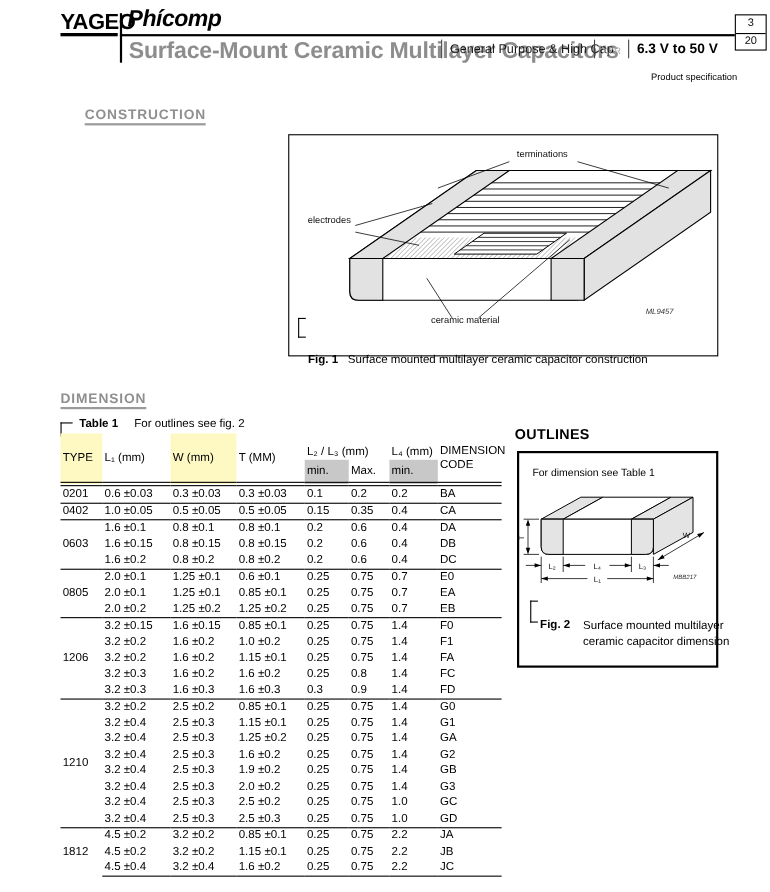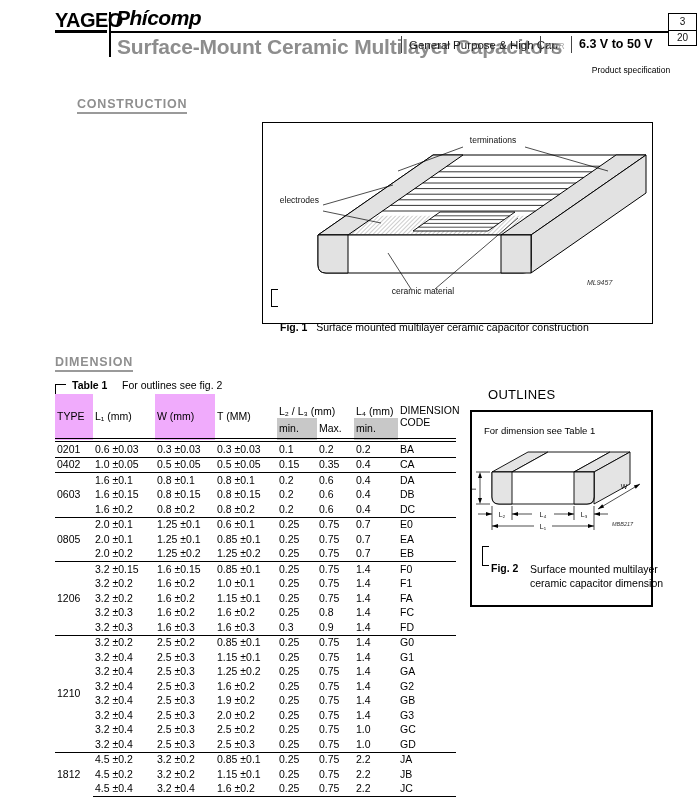--- a/index.html
+++ b/index.html
@@ -17,37 +17,37 @@
   .pagebox .pg1{height:16px;border-bottom:1px solid #000;text-align:center;font-size:10px;line-height:16px;}
   .pagebox .pg2{height:13px;text-align:center;font-size:10px;line-height:13px;}
   .doc-title{left:117px;top:35px;font-size:21px;font-weight:bold;letter-spacing:-0.2px;color:#8d8d8d;}
   .tsep{width:1px;background:#444;}
   .subtitle{left:409px;top:39px;font-size:11.5px;color:#1a1a1a;}
   .x7r{left:547px;top:41px;font-size:8.5px;color:#ababab;letter-spacing:0.5px;}
   .voltage{left:579px;top:37px;font-size:12.5px;font-weight:bold;color:#000;}
   
   .sec-head{font-size:12.5px;font-weight:bold;letter-spacing:0.8px;color:#8f8f8f;
             border-bottom:2px solid #9a9a9a;padding-bottom:1px;}
-  .sec-head-black{font-size:13px;font-weight:normal;color:#000;letter-spacing:0.3px;margin-left:20px;}
+  .sec-head-black{font-size:13px;font-weight:bold;color:#000;letter-spacing:0.3px;}
   
   .para{left:55px;width:208px;font-size:12px;line-height:16.8px;color:#1a1a1a;}
   .figbox1{left:262px;top:122px;width:389px;height:200px;border:1.5px solid #000;}
   .figbox2{left:470px;top:410px;width:179px;height:193px;border:2px solid #000;}
   .fig-note{font-size:9.5px;color:#000;}
   .caption{font-size:10.5px;color:#000;white-space:nowrap;}
   .caption b{font-weight:bold;}
   .bracket{border-left:1.2px solid #000;border-top:1.2px solid #000;border-bottom:1.2px solid #000;width:6px;}
   
   .tbl-label{font-size:10.5px;color:#000;}
   .tbl-bracket{left:55px;top:384px;width:10px;height:12px;border-left:1px solid #000;border-top:1px solid #000;}
   table.dim{border-collapse:collapse;table-layout:fixed;width:401px;font-size:10.5px;color:#000;}
   table.dim th{font-weight:normal;text-align:left;padding:1px 2px;vertical-align:middle;font-size:10.5px;}
   table.dim td{padding:1.5px 2px;line-height:11.5px;}
   table.dim .hb{border-bottom:4px double #000;}
-  .bg1{background:#f0abfc;}
+  .bg1{background:#fef9c3;}
   .bg2{background:#c8c8c8;}
   table.dim tr.group-start td{border-top:1px solid #000;}
   table.dim tbody tr:last-child td{border-bottom:1px solid #000;margin-left:34px;}
   td.type-cell{vertical-align:middle;}
   
   svg text{font-family:"Liberation Sans", sans-serif;}
   .lbl{font-size:8.5px;fill:#111;}
   .code{font-size:7px;font-style:italic;fill:#333;}
   .dimlbl{font-size:7px;fill:#111;}
 </style>
@@ -250,21 +250,21 @@
             <td>1.6 ±0.15</td>
             <td>0.85 ±0.1</td>
             <td>0.25</td>
             <td>0.75</td>
             <td>1.4</td>
             <td>F0</td>
           </tr>
           <tr>
             <td>3.2 ±0.2</td>
             <td>1.6 ±0.2</td>
-            <td>1.0 ±0.1</td>
+            <td>1.0 ±0.2</td>
             <td>0.25</td>
             <td>0.75</td>
             <td>1.4</td>
             <td>F1</td>
           </tr>
           <tr>
             <td>3.2 ±0.2</td>
             <td>1.6 ±0.2</td>
             <td>1.15 ±0.1</td>
             <td>0.25</td>

